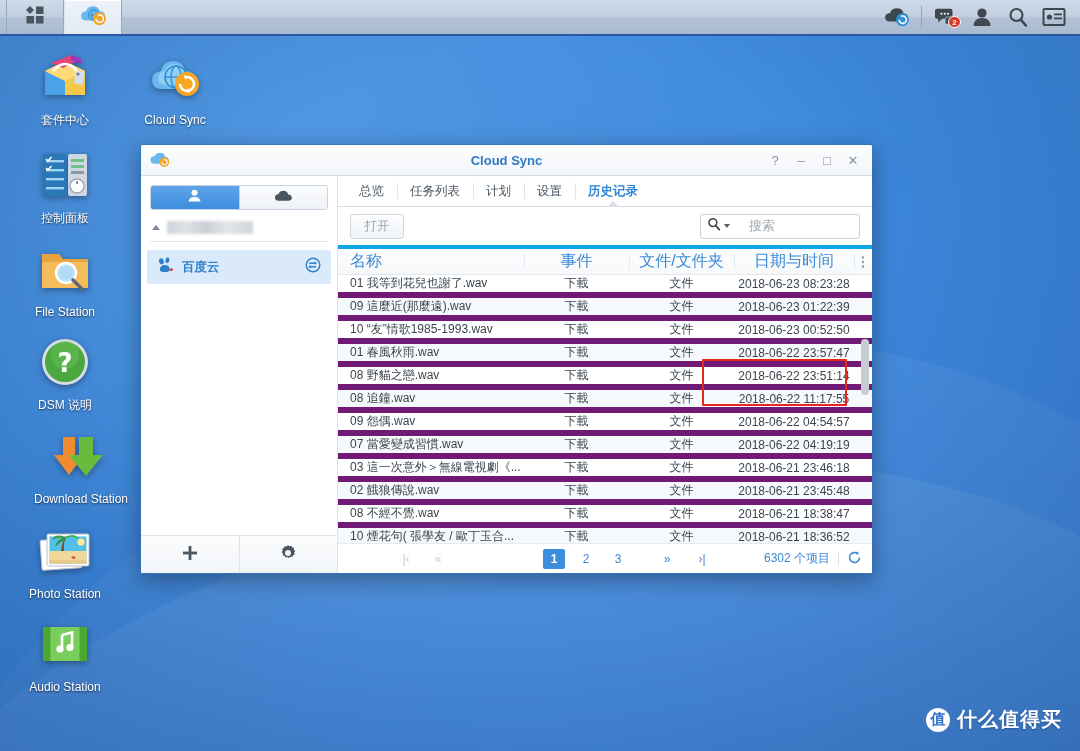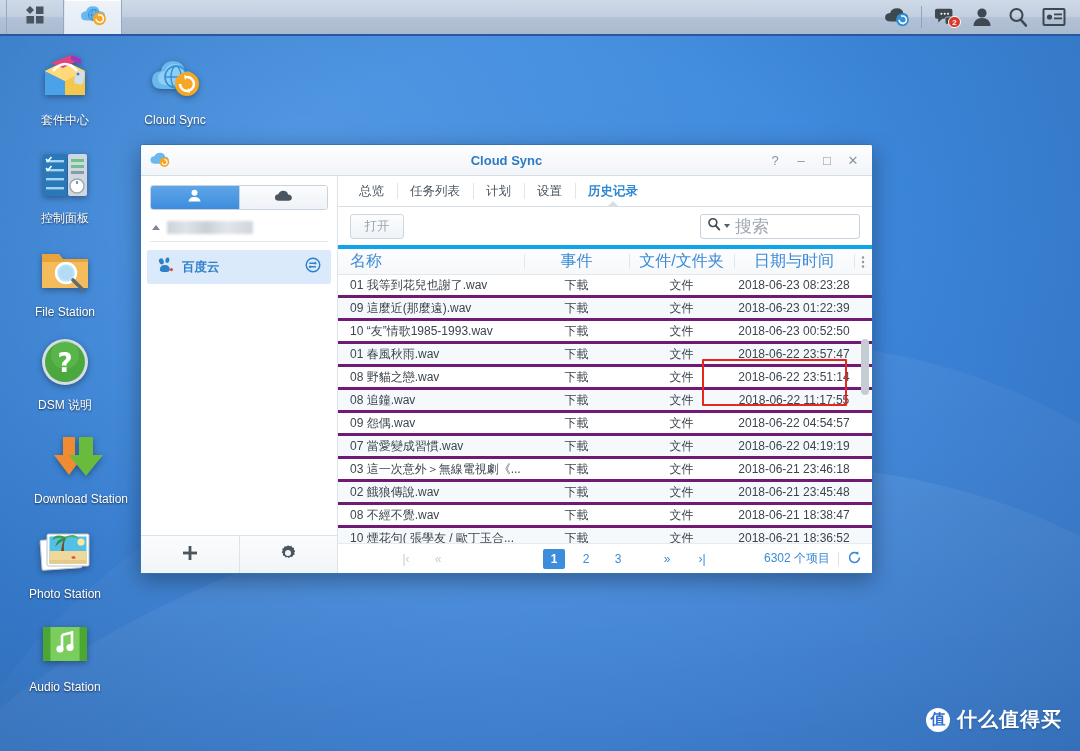--- a/index.html
+++ b/index.html
@@ -253,21 +253,21 @@
     cursor: default;
   }
   .searchbox {
     margin-left: auto;
     width: 160px; height: 25px;
     border: 1px solid #c8d2de; border-radius: 3px;
     background: #fff;
     display: flex; align-items: center; padding: 0 6px;
     cursor: text;
   }
-  .searchbox .ph { font-size: 17px; color: #9fa8b2; margin-left: 5px; }
+  .searchbox .ph { font-size: 13px; color: #9fa8b2; margin-left: 19px; }
   .sdrop {
     width: 0; height: 0; margin-left: 3px;
     border-left: 3.5px solid transparent; border-right: 3.5px solid transparent;
     border-top: 4px solid #55606b;
   }
 
   
   .tablewrap { flex: 1; display: flex; flex-direction: column; min-height: 0; position: relative; }
   .thead {
     display: flex; height: 26px; flex: none;
@@ -285,21 +285,21 @@
   }
   .c-name  { width: 186px; padding-left: 12px; flex: none; }
   .c-event { width: 105px; justify-content: center; flex: none; }
   .c-type  { width: 105px; justify-content: center; flex: none; }
   .c-date  { flex: 1; justify-content: center; min-width: 0; text-align: right; }
   .c-menu  { width: 18px; flex: none; display: flex; align-items: center; justify-content: center; }
 
   .tbody { flex: 1; overflow: hidden; position: relative; }
   .trow {
     display: flex; height: 23px; align-items: center;
-    border-bottom: 3px solid #701a75;
+    border-bottom: 6px solid #701a75;
     font-size: 12px; color: #3b454f;
     cursor: default;
   }
   .trow.alt { background: #f6f9fc; }
   .trow .cell-name {
     width: 186px; padding-left: 12px; flex: none;
     white-space: nowrap; overflow: hidden; text-overflow: ellipsis;
   }
   .trow .cell-event { width: 105px; flex: none; text-align: center; }
   .trow .cell-type  { width: 105px; flex: none; text-align: center; }

